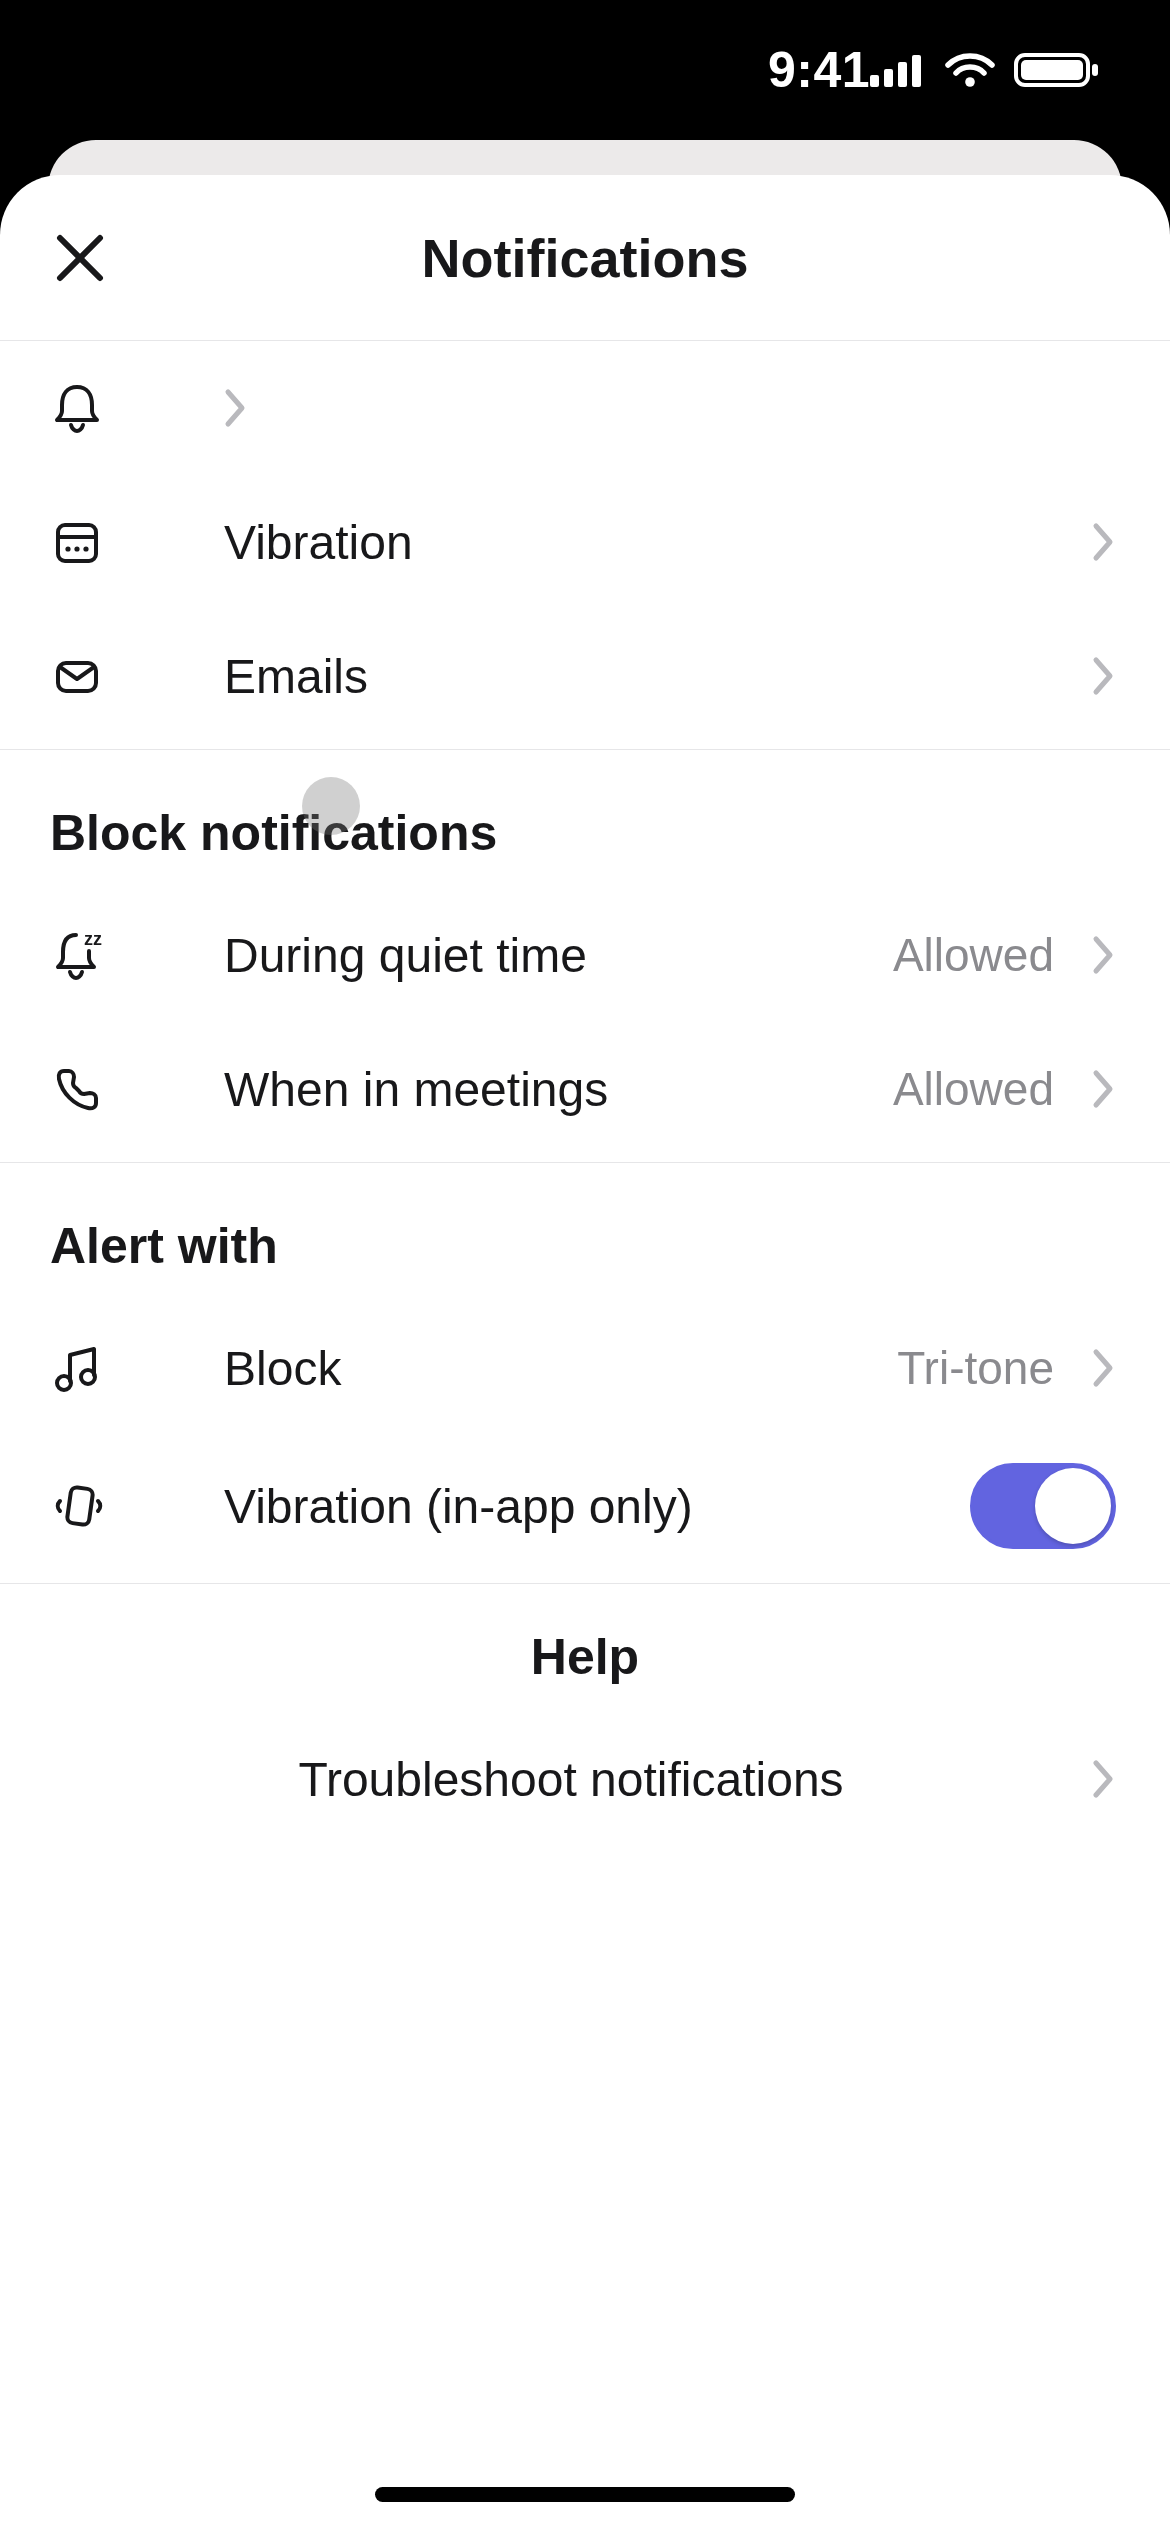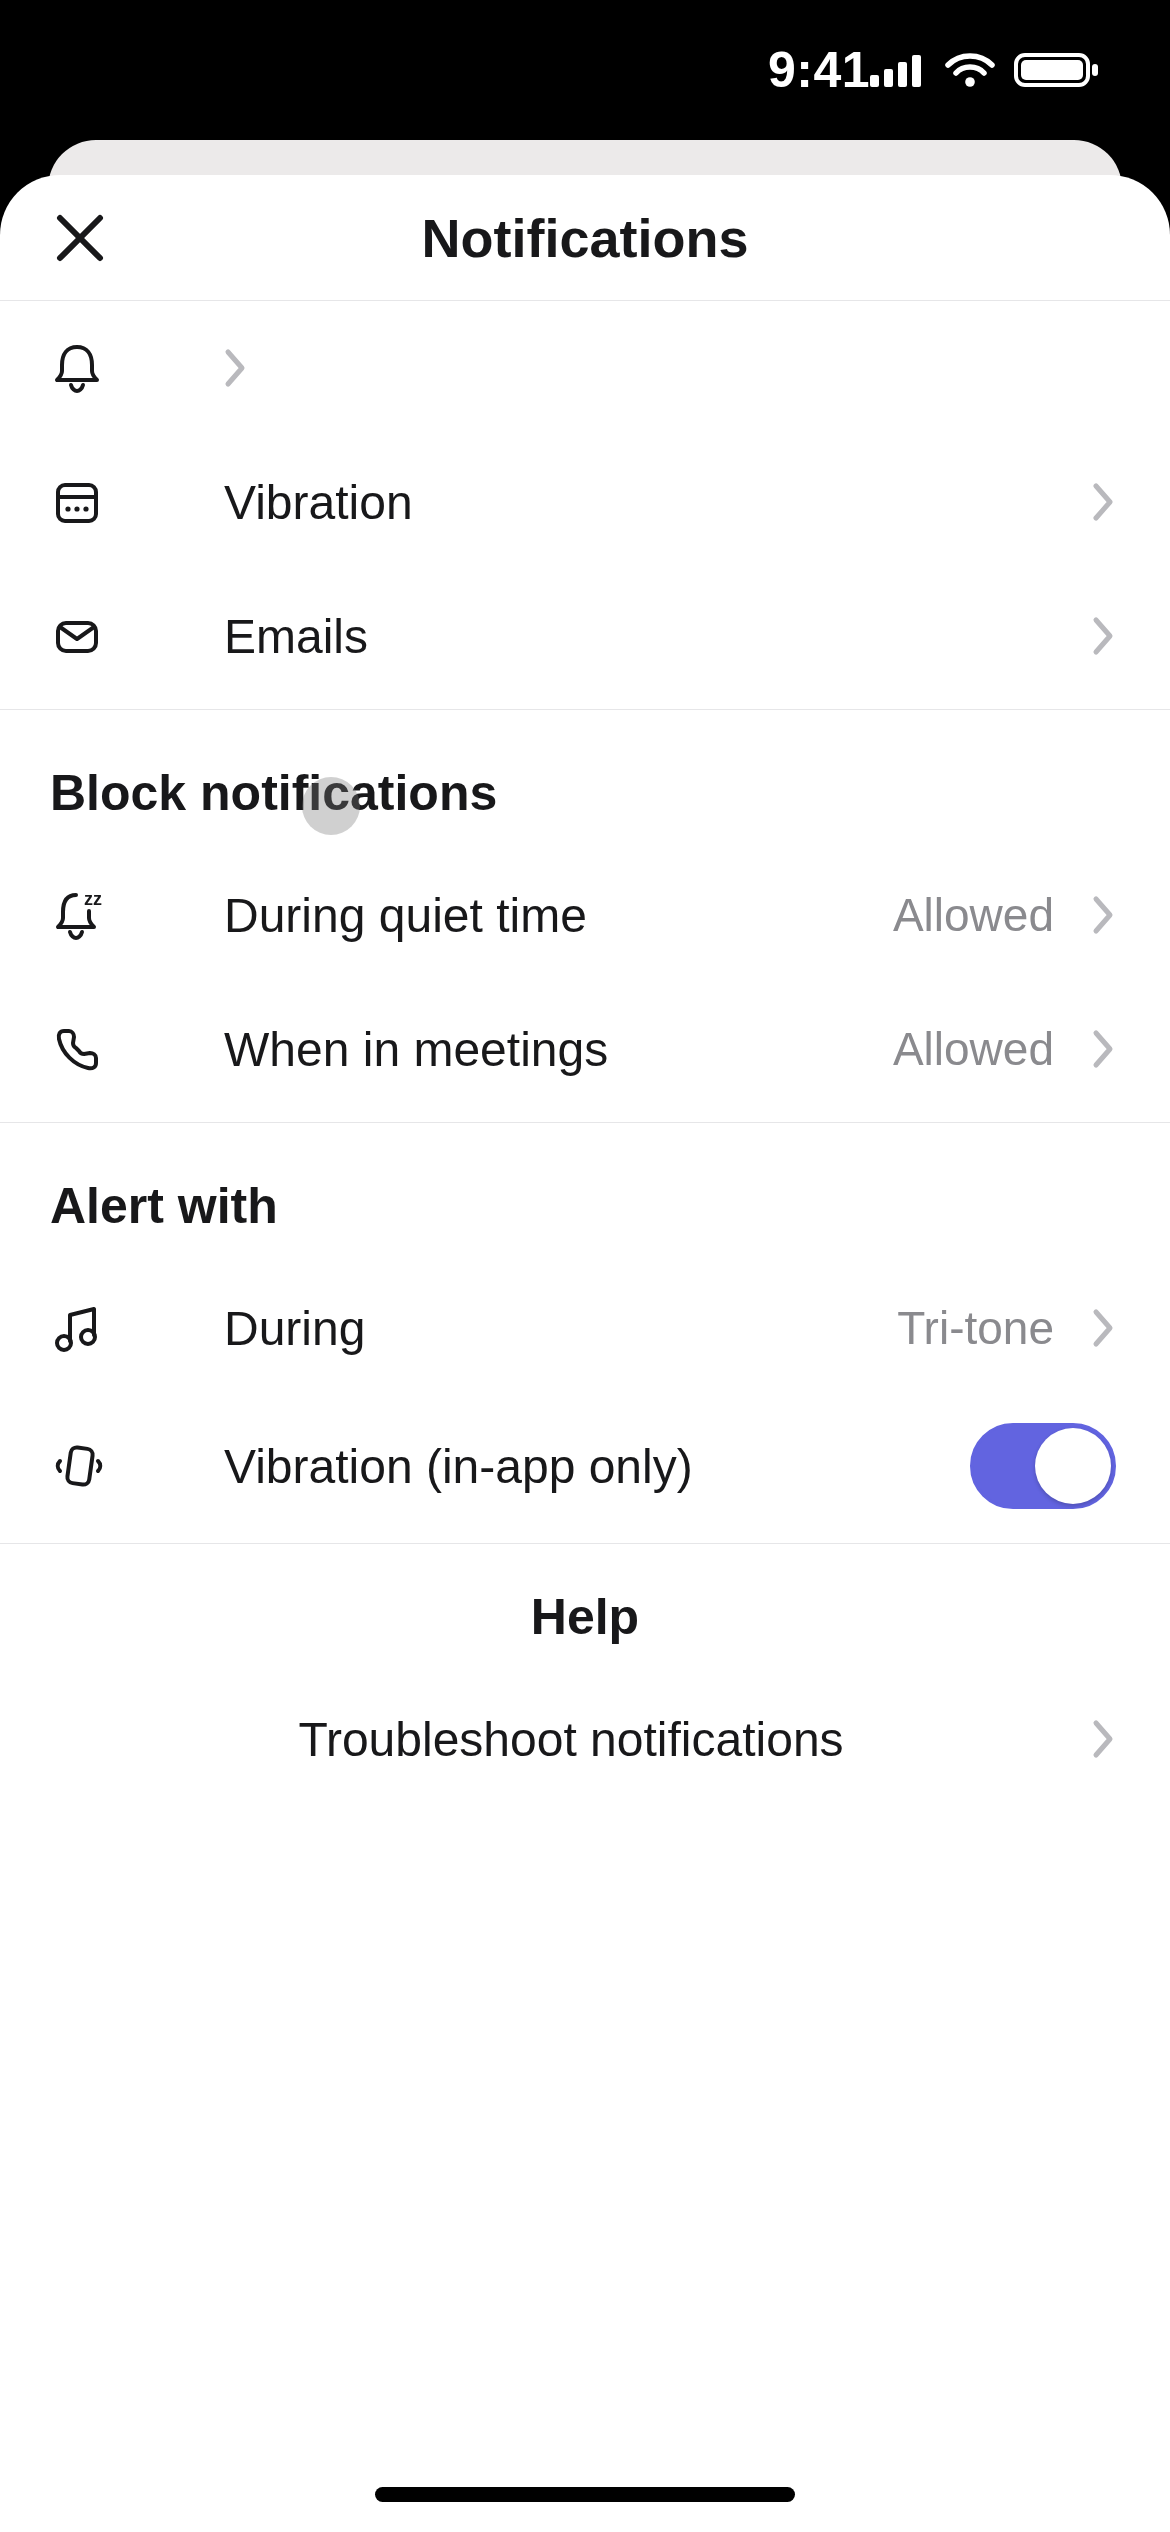--- a/index.html
+++ b/index.html
@@ -56,21 +56,21 @@
     .sheet {
       position: absolute;
       top: 175px; left: 0; right: 0; bottom: 0;
       background: #fff;
       border-top-left-radius: 60px;
       border-top-right-radius: 60px;
       overflow: hidden;
     }
     
     .modal-header {
-      height: 126px;
+      height: 166px;
       display: flex;
       align-items: center;
       justify-content: center;
       position: relative;
       border-bottom: 1.5px solid #e6e6e8;
     }
     .modal-close {
       position: absolute;
       left: 44px;
       top: 50%;
@@ -321,21 +321,21 @@
       <div class="section-header">Alert with</div>
 
       <div class="row">
         <span class="icon">
           <svg width="54" height="54" viewBox="0 0 54 54">
               <path d="M20 40 L20 14 L44 8 L44 34" fill="none" stroke="#18181a" stroke-width="4" stroke-linecap="round" stroke-linejoin="round"></path>
               <circle cx="14" cy="42" r="7" fill="none" stroke="#18181a" stroke-width="4"></circle>
               <circle cx="38" cy="36" r="7" fill="none" stroke="#18181a" stroke-width="4"></circle>
             </svg>
         </span>
-        <span class="label">During</span>
+        <span class="label">Block</span>
         <span class="value">Tri-tone</span>
         <span class="chev">
           <svg width="24" height="40" viewBox="0 0 24 40">
               <path d="M4 4 L18 20 L4 36" fill="none" stroke="#b9b9bd" stroke-width="5" stroke-linecap="round" stroke-linejoin="round"></path>
             </svg>
         </span>
       </div>
 
       <div class="row">
         <span class="icon">

